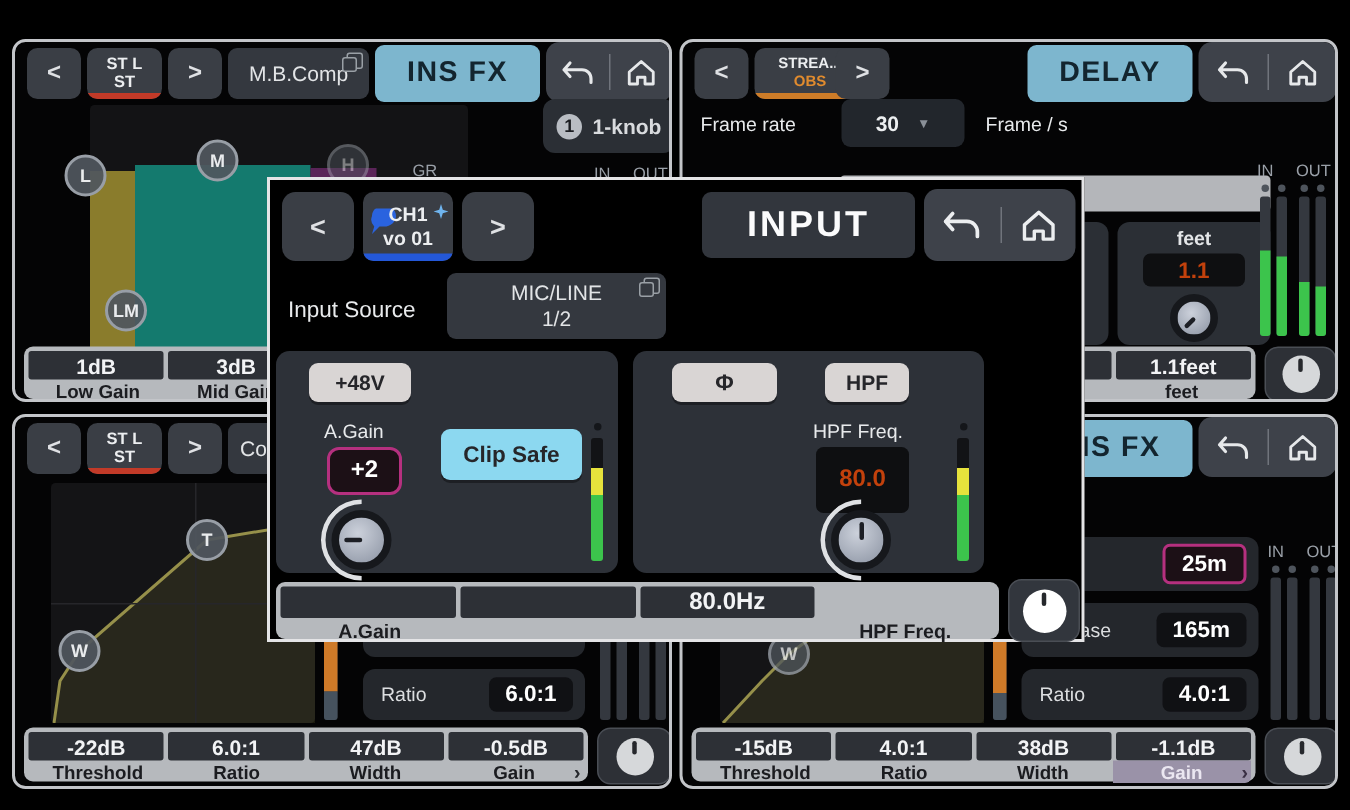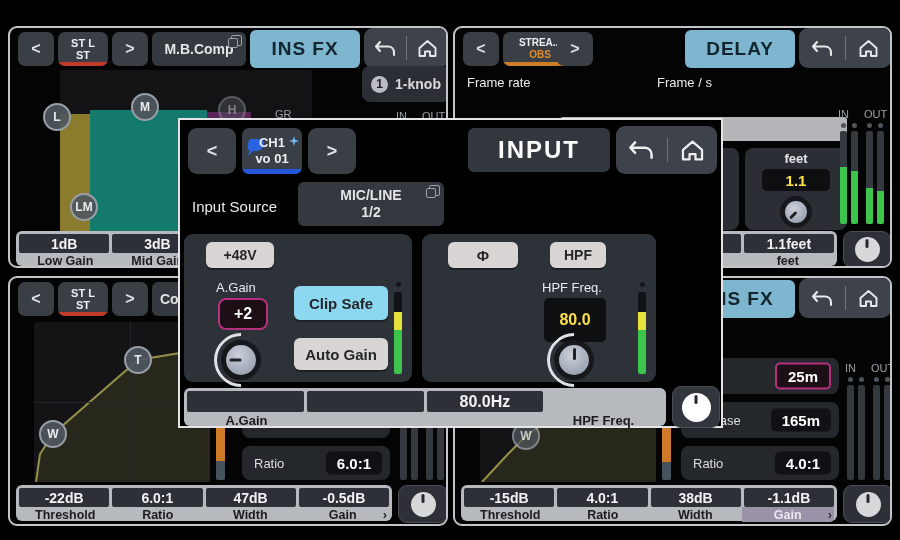--- a/index.html
+++ b/index.html
@@ -9,28 +9,28 @@
   .panel{position:absolute;border:2px solid #c3c5c9;border-radius:9px;background:#040405;box-sizing:border-box;overflow:hidden}
   .navbtn{position:absolute;background:#3a3e45;border-radius:7px;color:#dfe1e4;font-weight:bold;font-size:16px;
           display:flex;align-items:center;justify-content:center}
   .chbtn{position:absolute;background:#3a3e45;border-radius:7px;color:#eceef0;font-weight:bold;font-size:11px;
          display:flex;flex-direction:column;align-items:center;justify-content:center;line-height:12px;overflow:hidden}
   .chbtn .ul{position:absolute;bottom:0;left:0;right:0;height:4px;border-radius:0 0 6px 6px}
   .tab{position:absolute;background:#7db6ce;border-radius:6px;color:#13252f;font-weight:bold;
        display:flex;align-items:center;justify-content:center;letter-spacing:1px}
   .homebox{position:absolute;background:#3e424a;border-radius:9px;display:flex;align-items:center;justify-content:space-evenly}
   .homebox .div{width:1px;height:24px;background:#70747c}
-  .procbtn{position:absolute;background:#34383f;border-radius:6px;color:#e2e4e6;font-weight:bold;font-size:14px;
+  .procbtn{position:absolute;background:#34383f;border-radius:6px;color:#e2e4e6;font-weight:normal;font-size:14px;
            display:flex;align-items:center;justify-content:center}
   .copyic{position:absolute;top:3px;right:4px;width:9px;height:9px;border:1.5px solid #9aa0a6;border-radius:2px}
   .copyic::after{content:"";position:absolute;left:-4px;top:2px;width:8px;height:8px;border:1.5px solid #9aa0a6;border-radius:2px;background:#34383f}
   .lightbtn{position:absolute;background:#d9d5d4;border-radius:6px;color:#26262a;font-weight:bold;
             display:flex;align-items:center;justify-content:center;box-shadow:0 2px 0 rgba(0,0,0,.35)}
   .cyanbtn{background:#8cd8f0}
-  .valuebox{position:absolute;background:#0e0f11;border-radius:5px;color:#fde047;font-weight:bold;
+  .valuebox{position:absolute;background:#0e0f11;border-radius:5px;color:#c2410c;font-weight:bold;
             display:flex;align-items:center;justify-content:center}
   .lbl{position:absolute;font-weight:normal;color:#e8eaec}
   .dim{color:#9aa0a8}
   .strip{position:absolute;background:#b6b9bd;border-radius:6px;padding:3px 3px 0 3px;box-sizing:border-box}
   .strip .vals{display:grid;grid-template-columns:repeat(4,1fr);gap:3px;height:19px}
   .strip .vals .cell{background:#2d3036;color:#f2f3f5;font-weight:bold;font-size:14px;display:flex;align-items:center;justify-content:center;border-radius:2px;overflow:hidden}
   .strip .labs{display:grid;grid-template-columns:repeat(4,1fr);height:15px;font-size:12.5px;font-weight:bold;color:#1b1c20;align-items:center;text-align:center;position:relative}
   .strip .labs .lab{height:15px;display:flex;align-items:center;justify-content:center;position:relative}
   .strip .labs .more{position:absolute;right:2px;top:0;font-size:13px;font-weight:bold;color:#26282c}
   .cell.hl{background:#756b83}
@@ -148,20 +148,24 @@
       </span>
     <span class="div"></span>
     <span>
         <svg width="21" height="19" viewBox="0 0 21 19">
           <path d="M2.5 9 L10.5 2 L18.5 9 V17 H13 V12.5 H8 V17 H2.5 Z" stroke="#e6e8ea" stroke-width="1.9" fill="none" stroke-linejoin="round"></path>
         </svg>
       </span>
   </div>
 
   <div class="lbl" style="left:12px;top:47px;font-size:13px">Frame rate</div>
+  <div class="abs" style="left:106px;top:38px;width:82px;height:32px;background:#22262c;border-radius:6px;display:flex;align-items:center;justify-content:center;gap:12px">
+    <span style="font-weight:bold;font-size:14px;color:#eceef0">30</span>
+    <span style="font-size:9px;color:#8a9098">▼</span>
+  </div>
   <div class="lbl" style="left:202px;top:47px;font-size:13px">Frame / s</div>
 
   <div class="abs" style="left:105px;top:89px;width:287px;height:24px;background:#b4b6ba;border-radius:3px"></div>
 
   <div class="abs" style="left:196px;top:120px;width:88px;height:82px;background:#2b2f35;border-radius:8px"></div>
   <div class="abs" style="left:290px;top:120px;width:102px;height:82px;background:#2b2f35;border-radius:8px">
     <div style="text-align:center;font-size:13px;font-weight:bold;margin-top:3px;color:#e4e6e8">feet</div>
     <div class="valuebox" style="left:17px;top:21px;width:68px;height:22px;font-size:15px">
         <span>1.1</span>
       </div>
@@ -398,21 +402,20 @@
 
   <div class="abs" style="left:4px;top:114px;width:228px;height:148px;background:#2d3138;border-radius:9px">
     <div class="lightbtn" style="left:22px;top:8px;width:68px;height:26px;font-size:14px">+48V</div>
     <div class="lbl" style="left:32px;top:46px;font-size:13px">A.Gain</div>
     <div class="abs" style="left:34px;top:64px;width:46px;height:28px;background:#1c1016;border:2px solid #b5307f;border-radius:8px;display:flex;align-items:center;justify-content:center;font-weight:bold;font-size:16px;color:#fff">+2</div>
     <div class="abs" style="left:30px;top:99px;width:54px;height:54px;border:3px solid transparent;border-bottom-color:#dfe1e4;border-left-color:#dfe1e4;border-radius:50%;transform:rotate(45deg);box-sizing:border-box"></div>
     <div class="knob" style="left:37px;top:106px;width:40px;height:40px">
         <div class="tick" style="transform:rotate(90deg)"></div>
       </div>
     <div class="lightbtn cyanbtn" style="left:110px;top:52px;width:94px;height:34px;font-size:15px">Clip Safe</div>
-    <div class="lightbtn" style="left:110px;top:104px;width:94px;height:32px;font-size:15px">Auto Gain</div>
     <div class="mdot" style="left:212px;top:48px;background:#14161a"></div>
     <div class="abs" style="left:210px;top:58px;width:8px;height:82px;border-radius:2px;background:linear-gradient(to bottom,#121316 0 24%,#e6e23c 24% 46%,#3cc44c 46% 100%)"></div>
   </div>
 
   <div class="abs" style="left:242px;top:114px;width:234px;height:148px;background:#2d3138;border-radius:9px">
     <div class="lightbtn" style="left:26px;top:8px;width:70px;height:26px;font-size:15px">Φ</div>
     <div class="lightbtn" style="left:128px;top:8px;width:56px;height:26px;font-size:14px">HPF</div>
     <div class="lbl" style="left:120px;top:46px;font-size:13px">HPF Freq.</div>
     <div class="valuebox" style="left:122px;top:64px;width:62px;height:44px;font-size:16px">
         <span>80.0</span>

